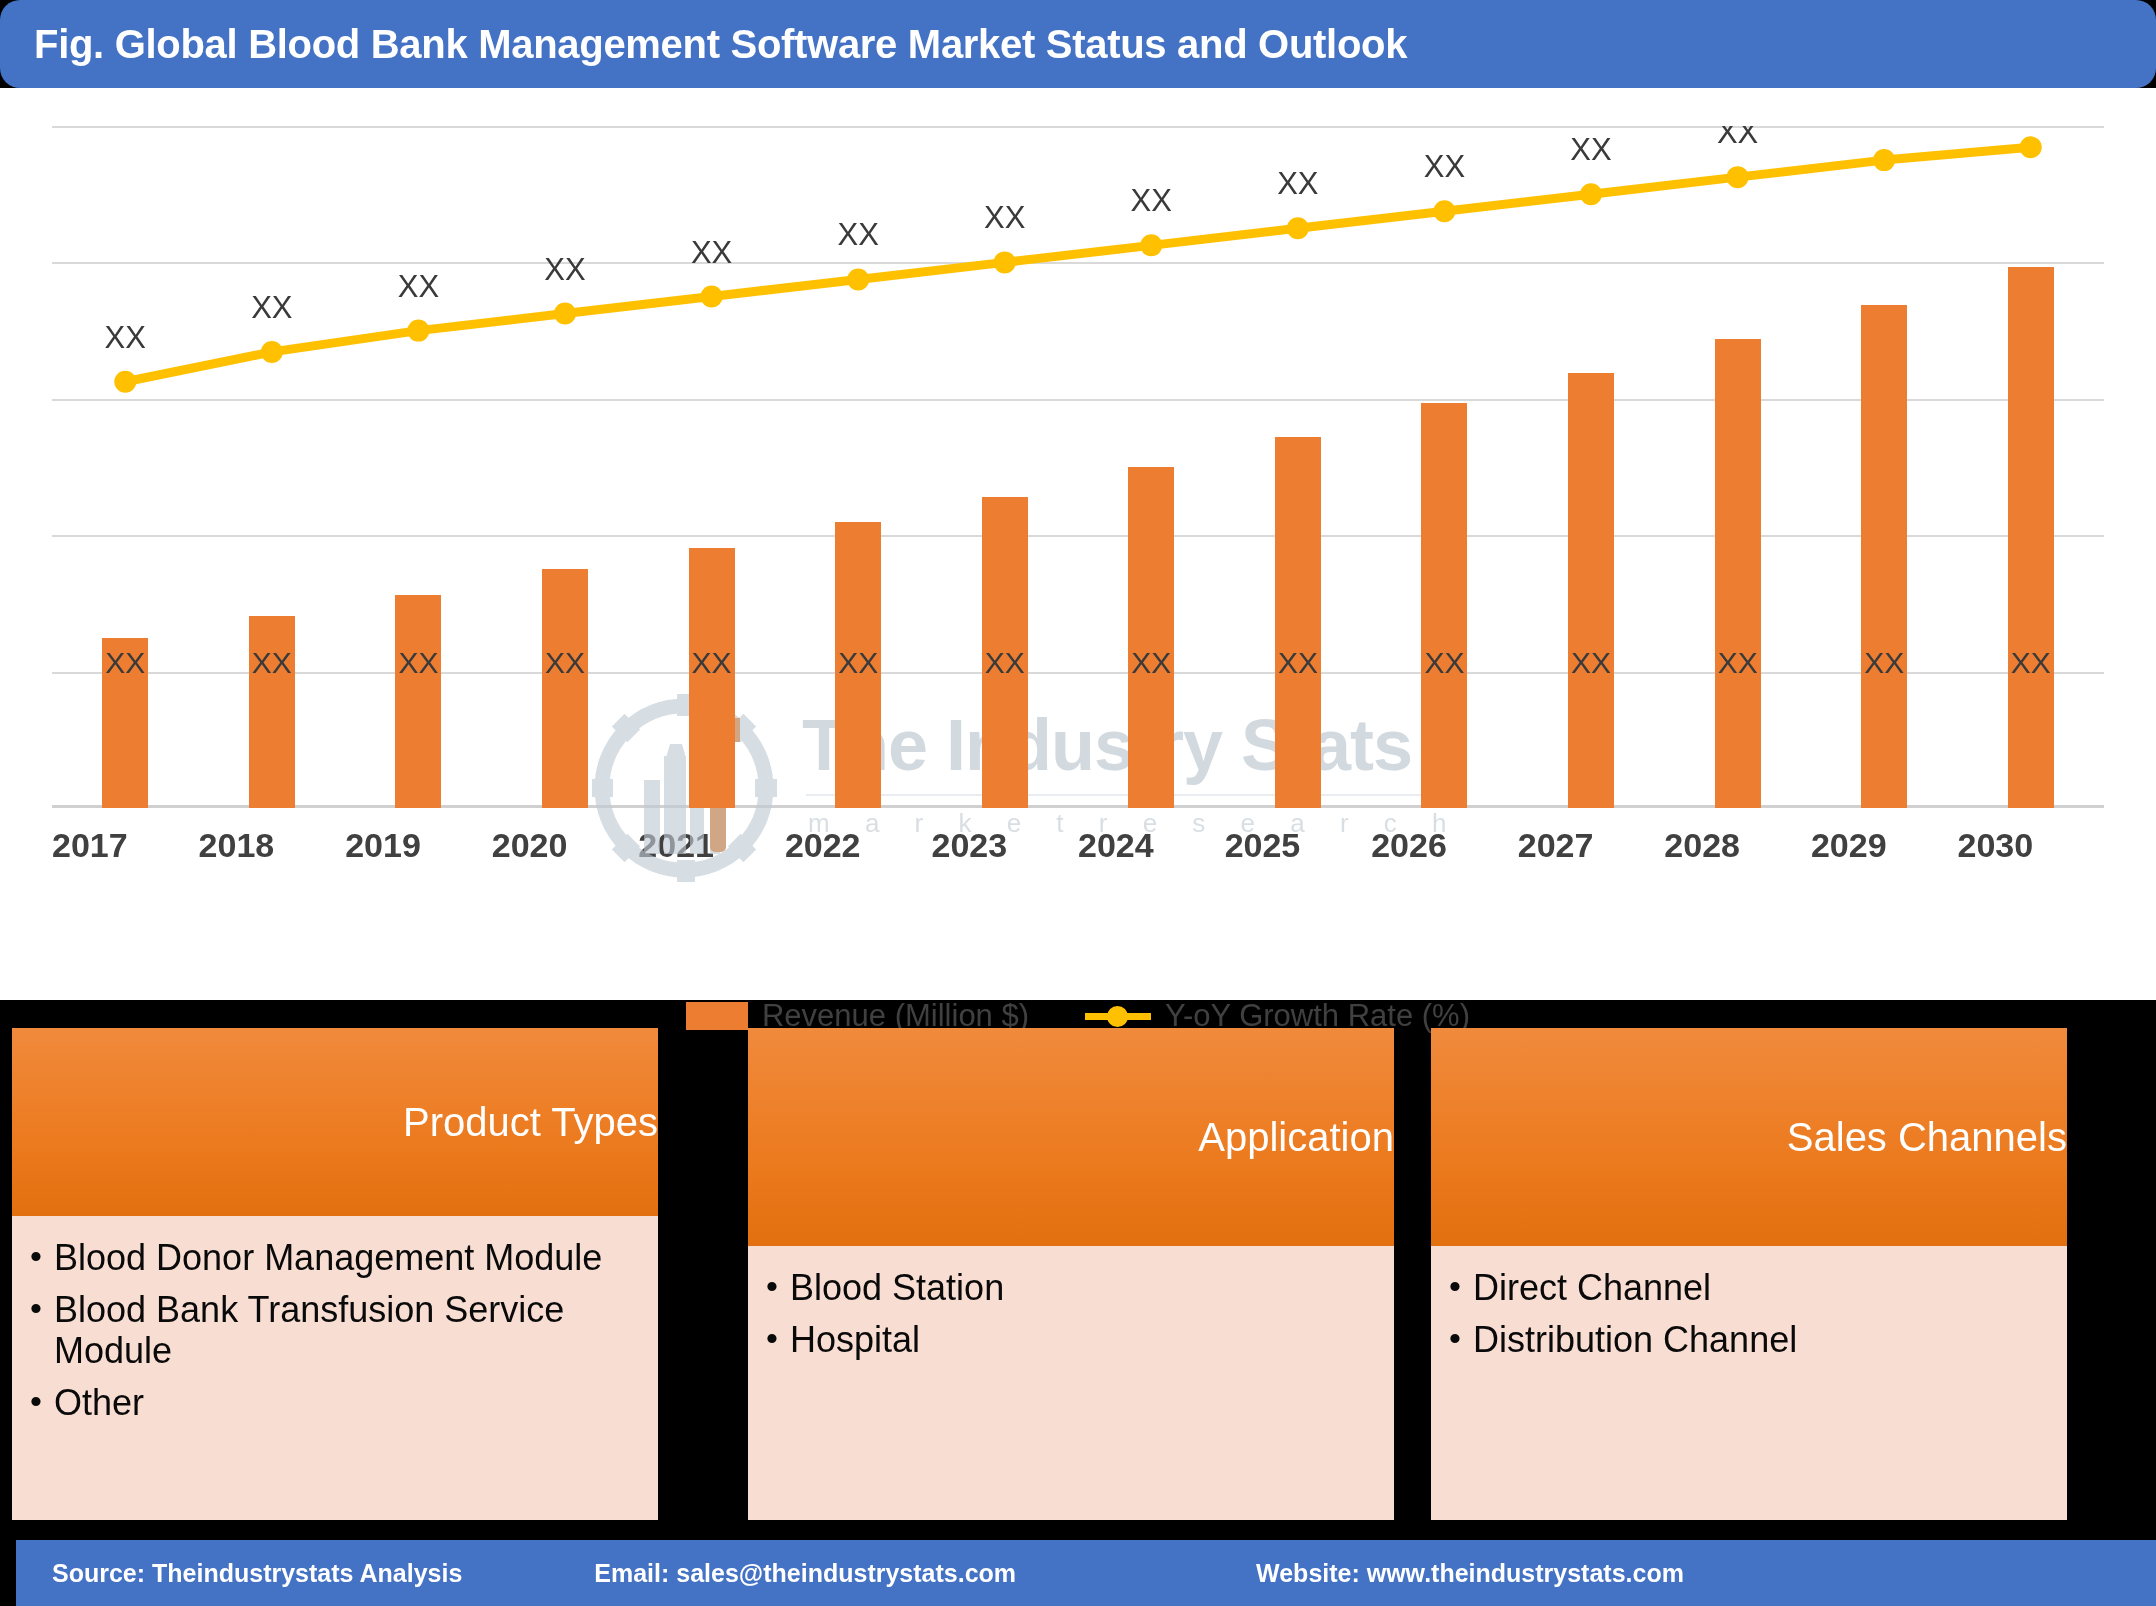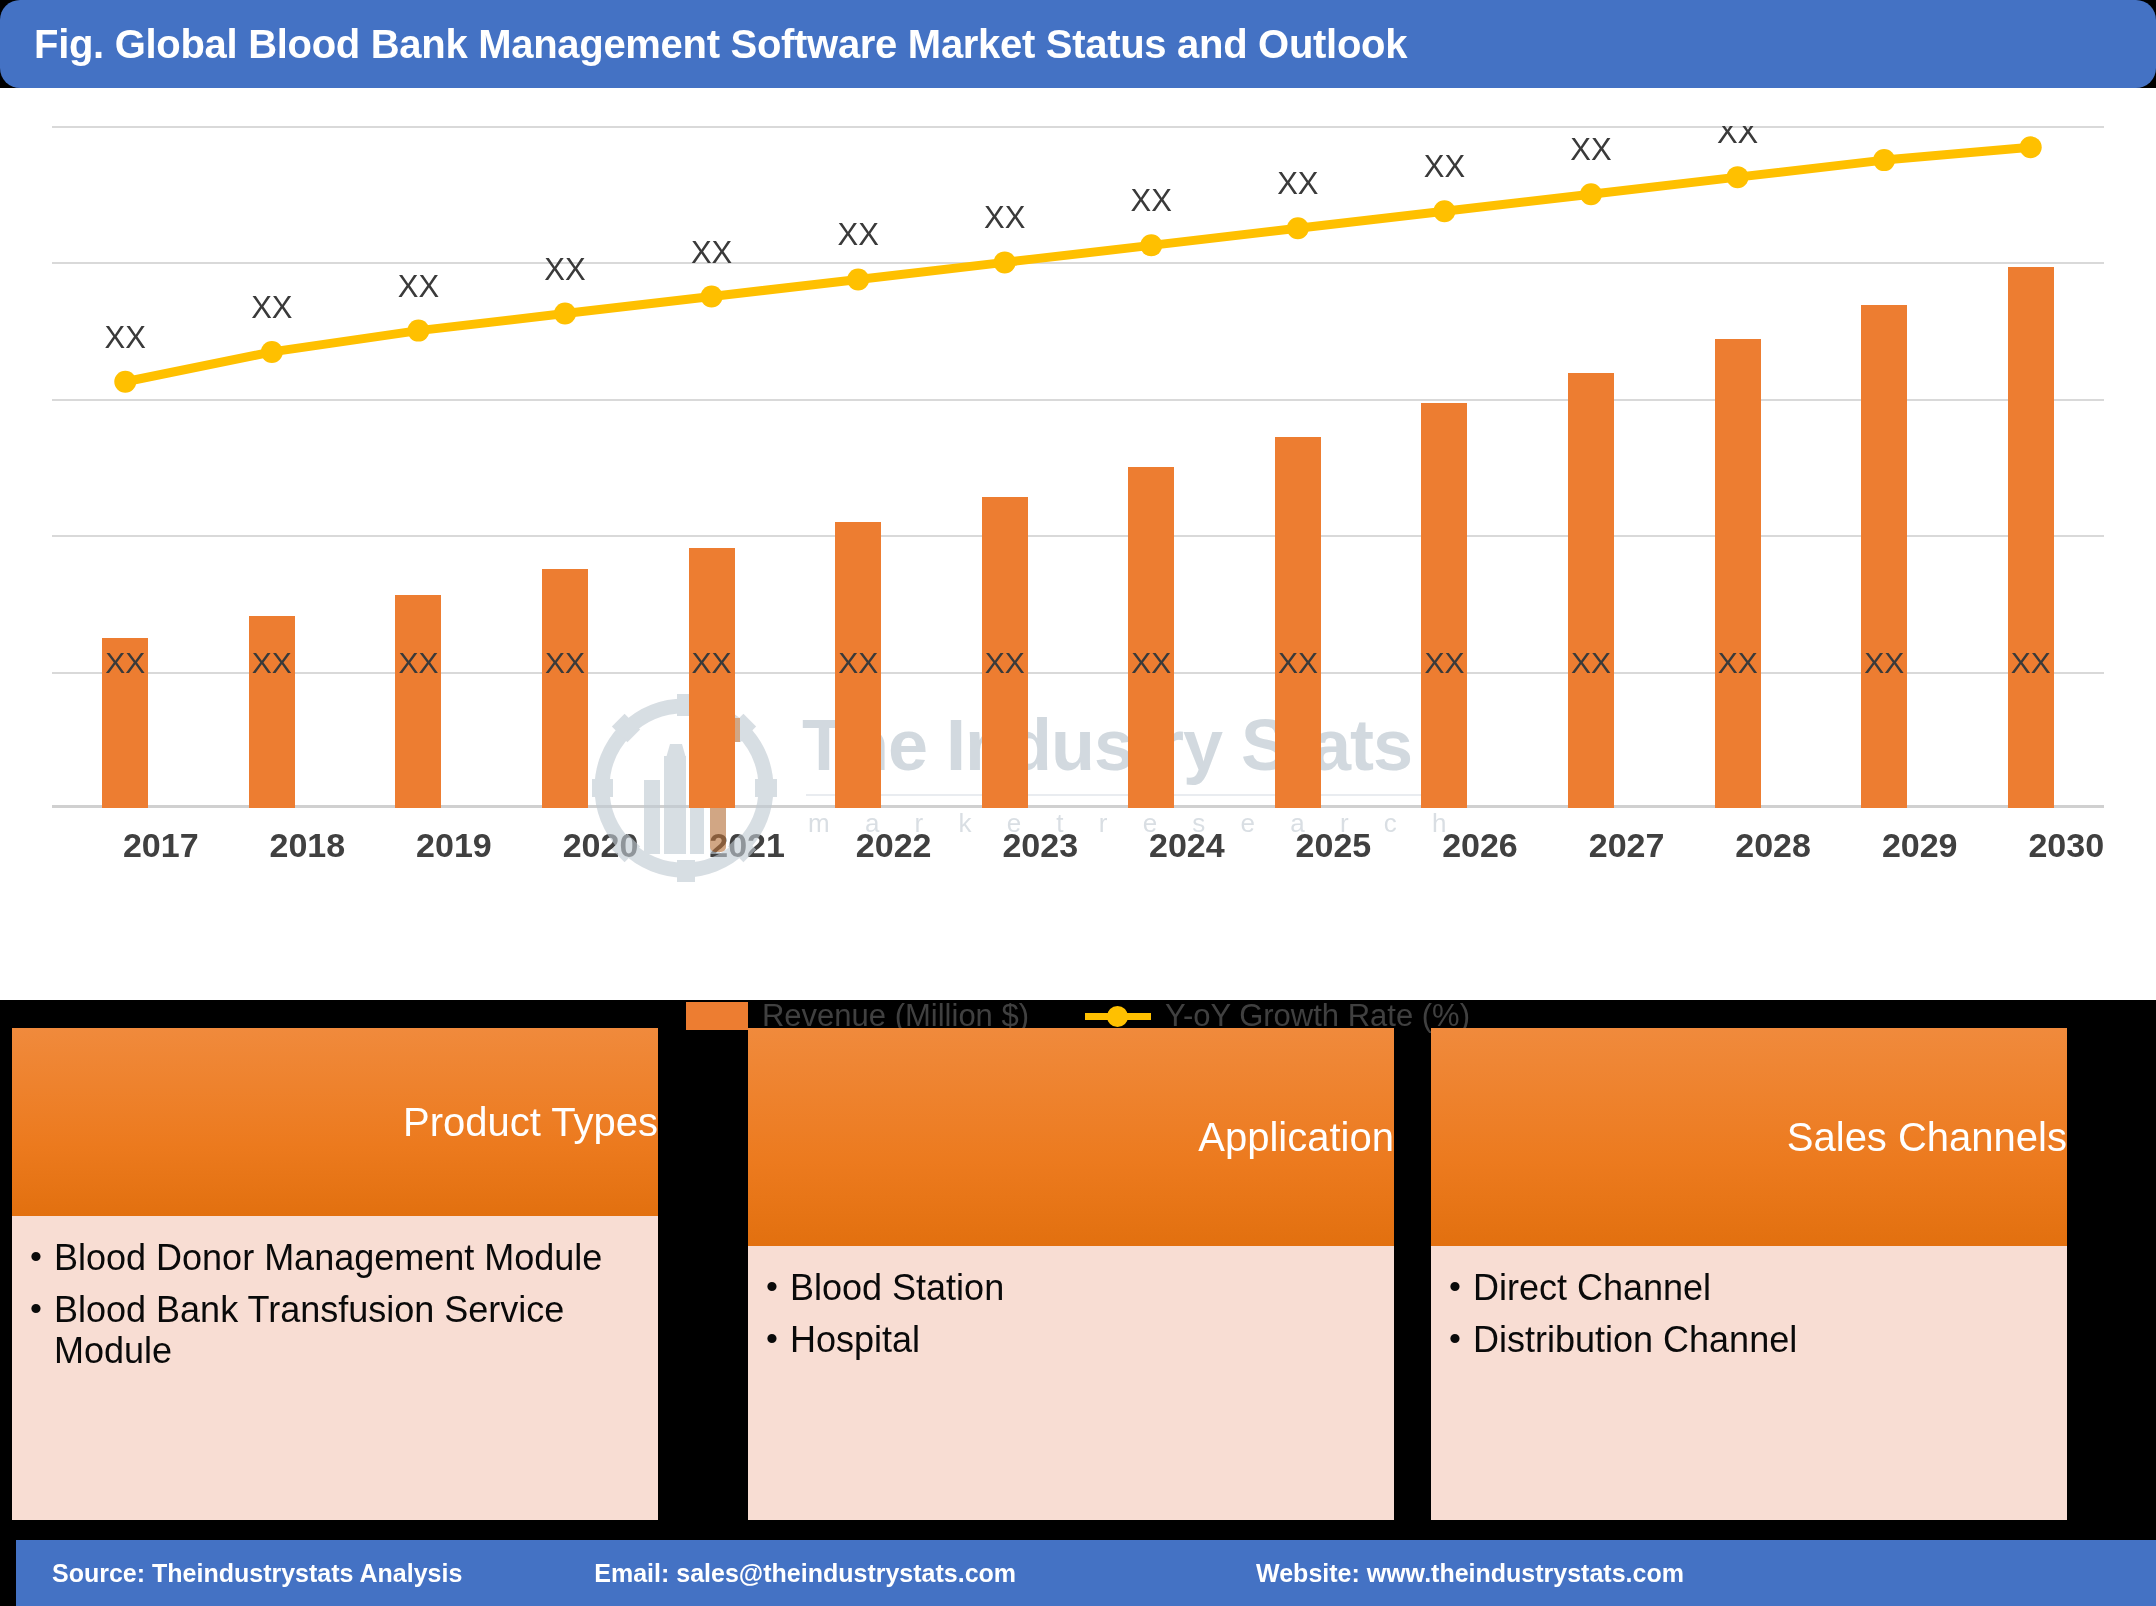--- a/index.html
+++ b/index.html
@@ -117,21 +117,21 @@
 
   
   .x-axis {
     position: absolute;
     left: 52px; top: 738px;
     width: 2052px;
     display: flex;
   }
   .x-tick {
     flex: 1 1 0;
-    text-align: right;
+    text-align: left;
     font-size: 34px;
     font-weight: bold;
     color: #404040;
   }
 
   
   .legend {
     position: absolute;
     left: 0; top: 910px;
     width: 2156px;
@@ -418,20 +418,21 @@
   <div class="boxes">
 
     <div class="seg-box b1">
       <div class="seg-head">
         <div class="seg-title">Product Types</div>
       </div>
       <div class="seg-body">
         <ul class="seg-list">
           <li>Blood Donor Management Module</li>
           <li>Blood Bank Transfusion Service Module</li>
+          <li>Other</li>
         </ul>
       </div>
     </div>
 
     <div class="seg-box b2">
       <div class="seg-head">
         <div class="seg-title">Application</div>
       </div>
       <div class="seg-body">
         <ul class="seg-list">

